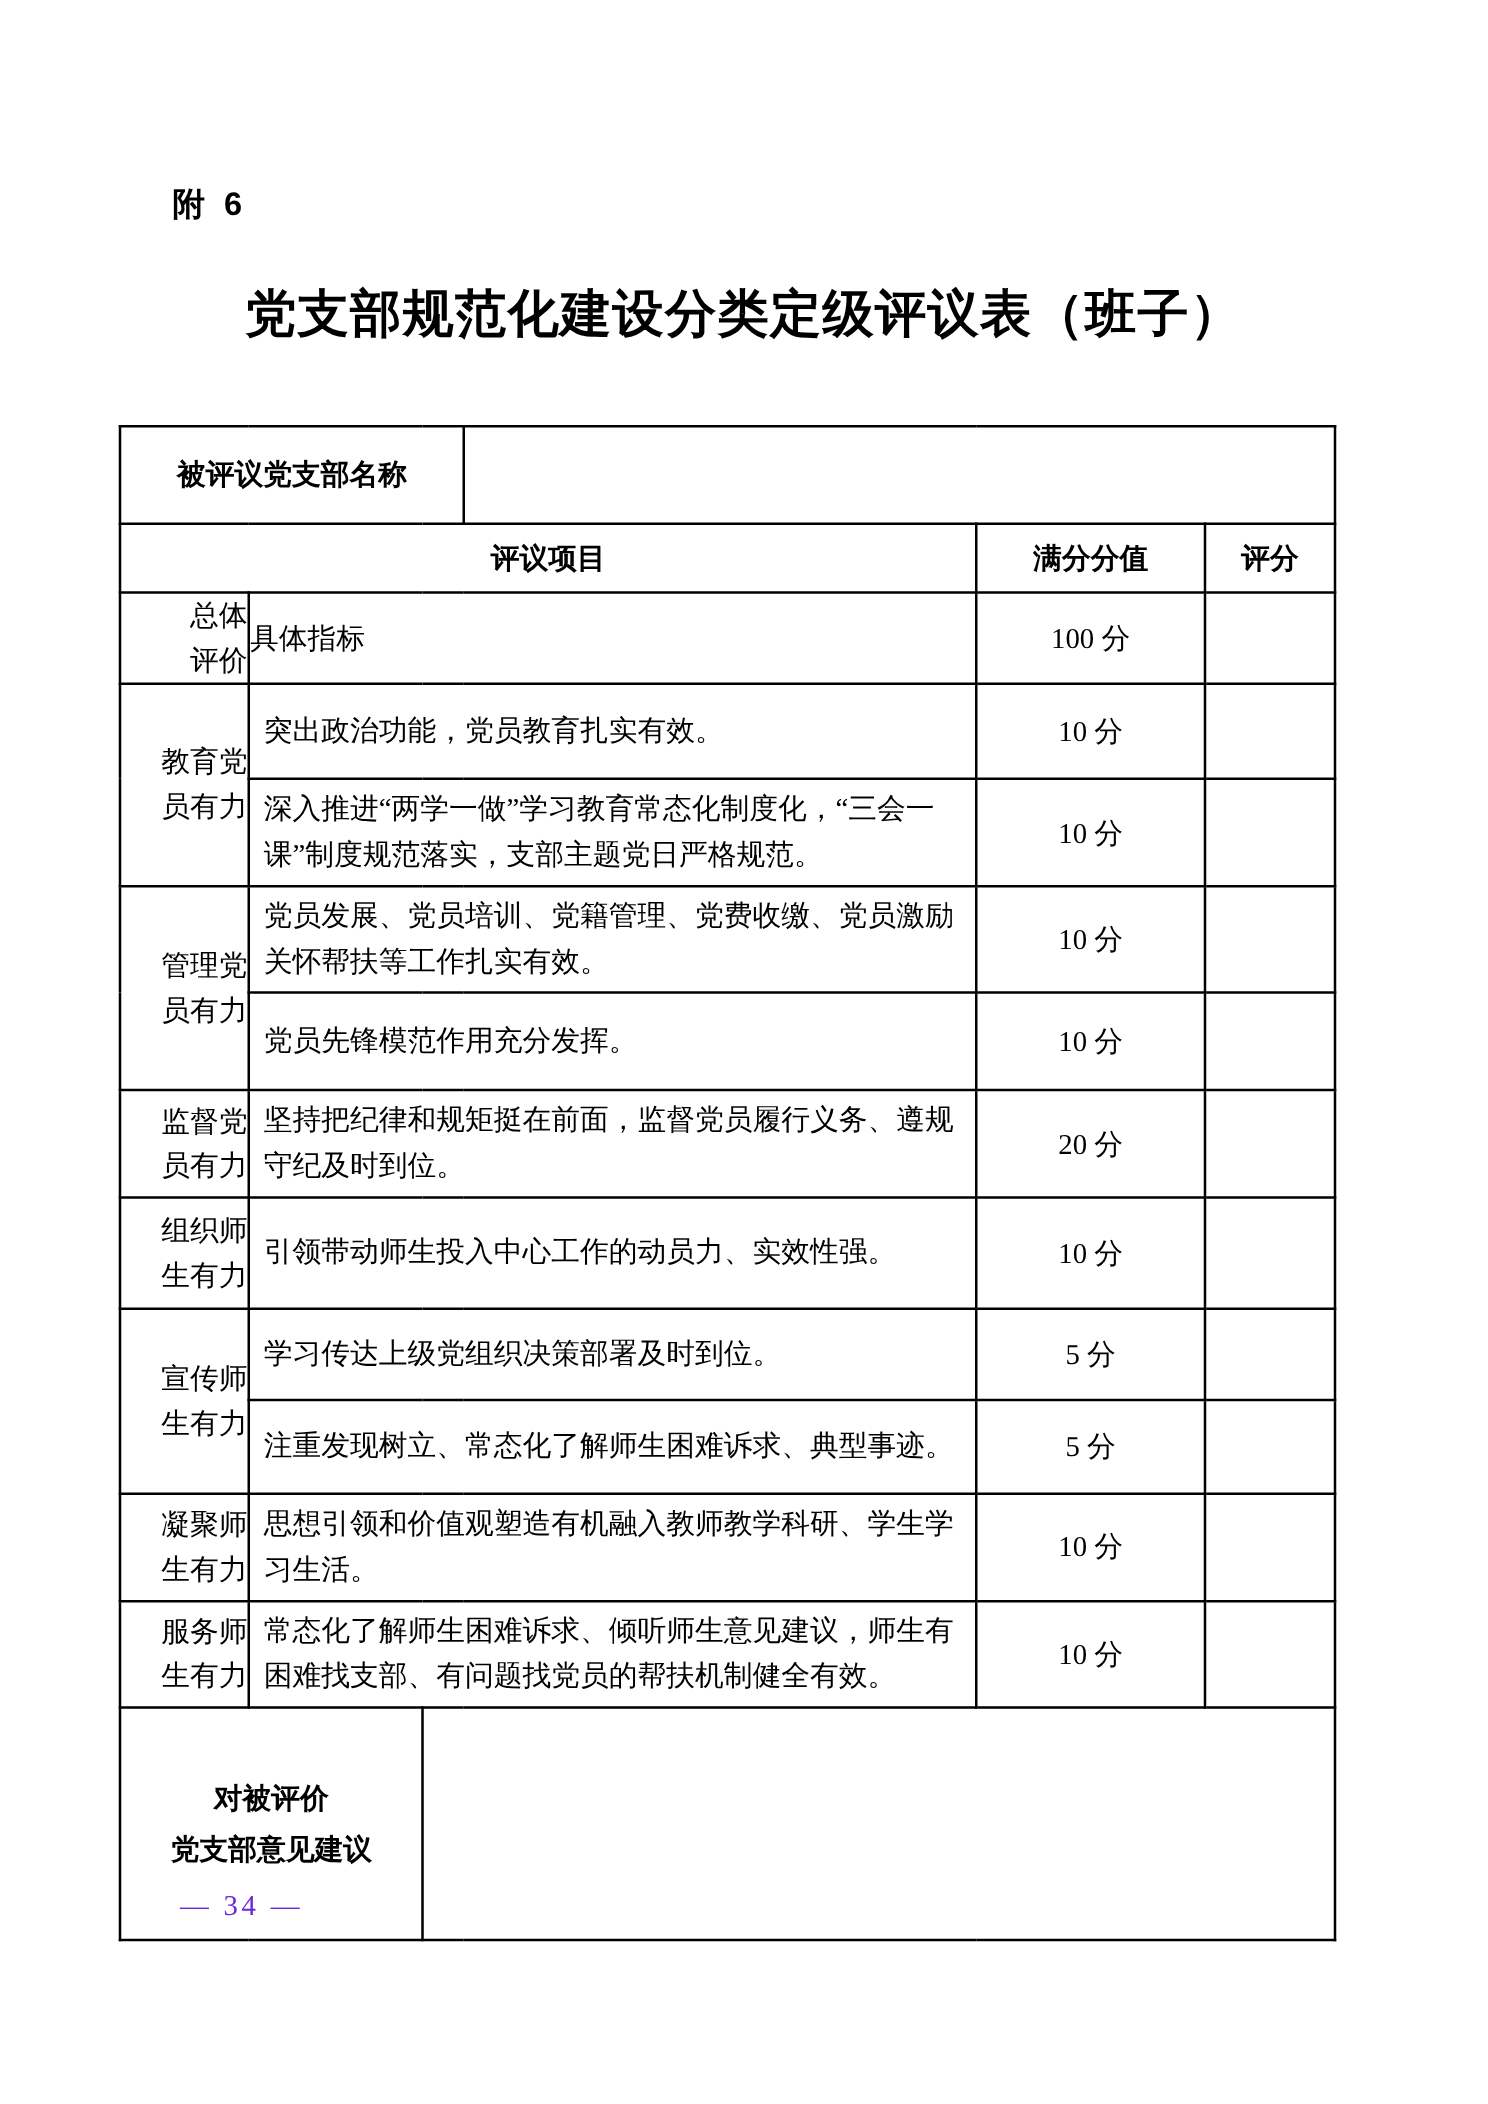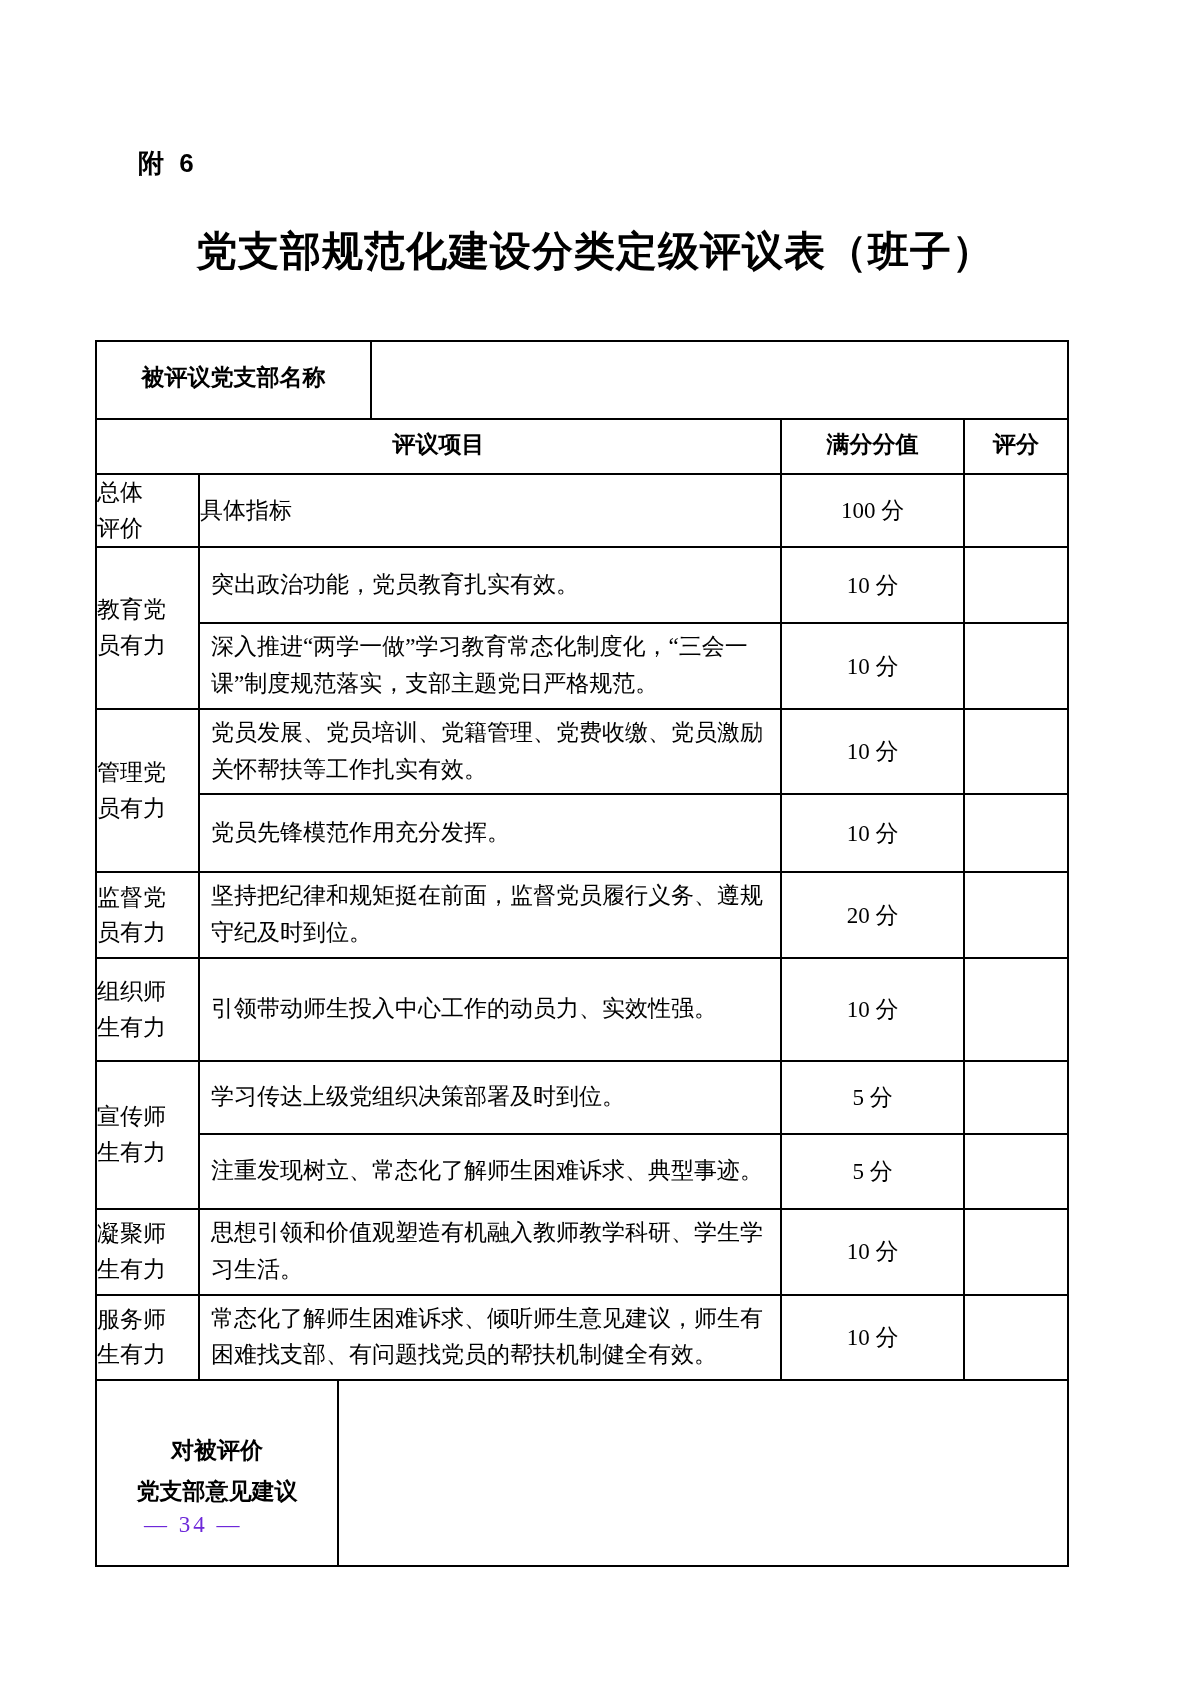--- a/index.html
+++ b/index.html
@@ -28,42 +28,42 @@
     width:972px;
     border-collapse:collapse; table-layout:fixed;
   }
   table.eval td {
     border:2px solid #000;
     vertical-align:middle;
     font-size:23px;
     overflow:hidden;
   }
   .hd {
-    font-family:Liberation Mono, monospace;
+    font-family:Liberation Serif, serif;
     font-weight:600;
     text-align:center;
     white-space:pre-line;
     line-height:1.8;
   }
   .cat {
-    text-align:left;
+    text-align:right;
     white-space:pre-line;
     line-height:1.55;
   }
   .ind { text-align:left; }
   .txt {
     text-align:left;
     padding:5px 10px 5px 11px;
     line-height:1.6;
     margin-top:16px;
   }
   .score { text-align:center; }
   .blank { background:#ffffff; }
   .h78{height:78px} .h67{height:55px} .h62{height:62px} .h76{height:76px}
-  .h77{height:77px} .h68{height:68px} .h79{height:103px} .h73{height:73px}
+  .h77{height:77px} .h68{height:68px} .h79{height:89px} .h73{height:73px}
   .h75{height:75px} .h70{height:70px} .h186{height:186px}
   .page-number {
     position:absolute; left:144px; top:1512px;
     font-size:23px; letter-spacing:3px; color:#6d28d9;
   }
 </style>
 </head>
 <body>
 
 <div class="page">

